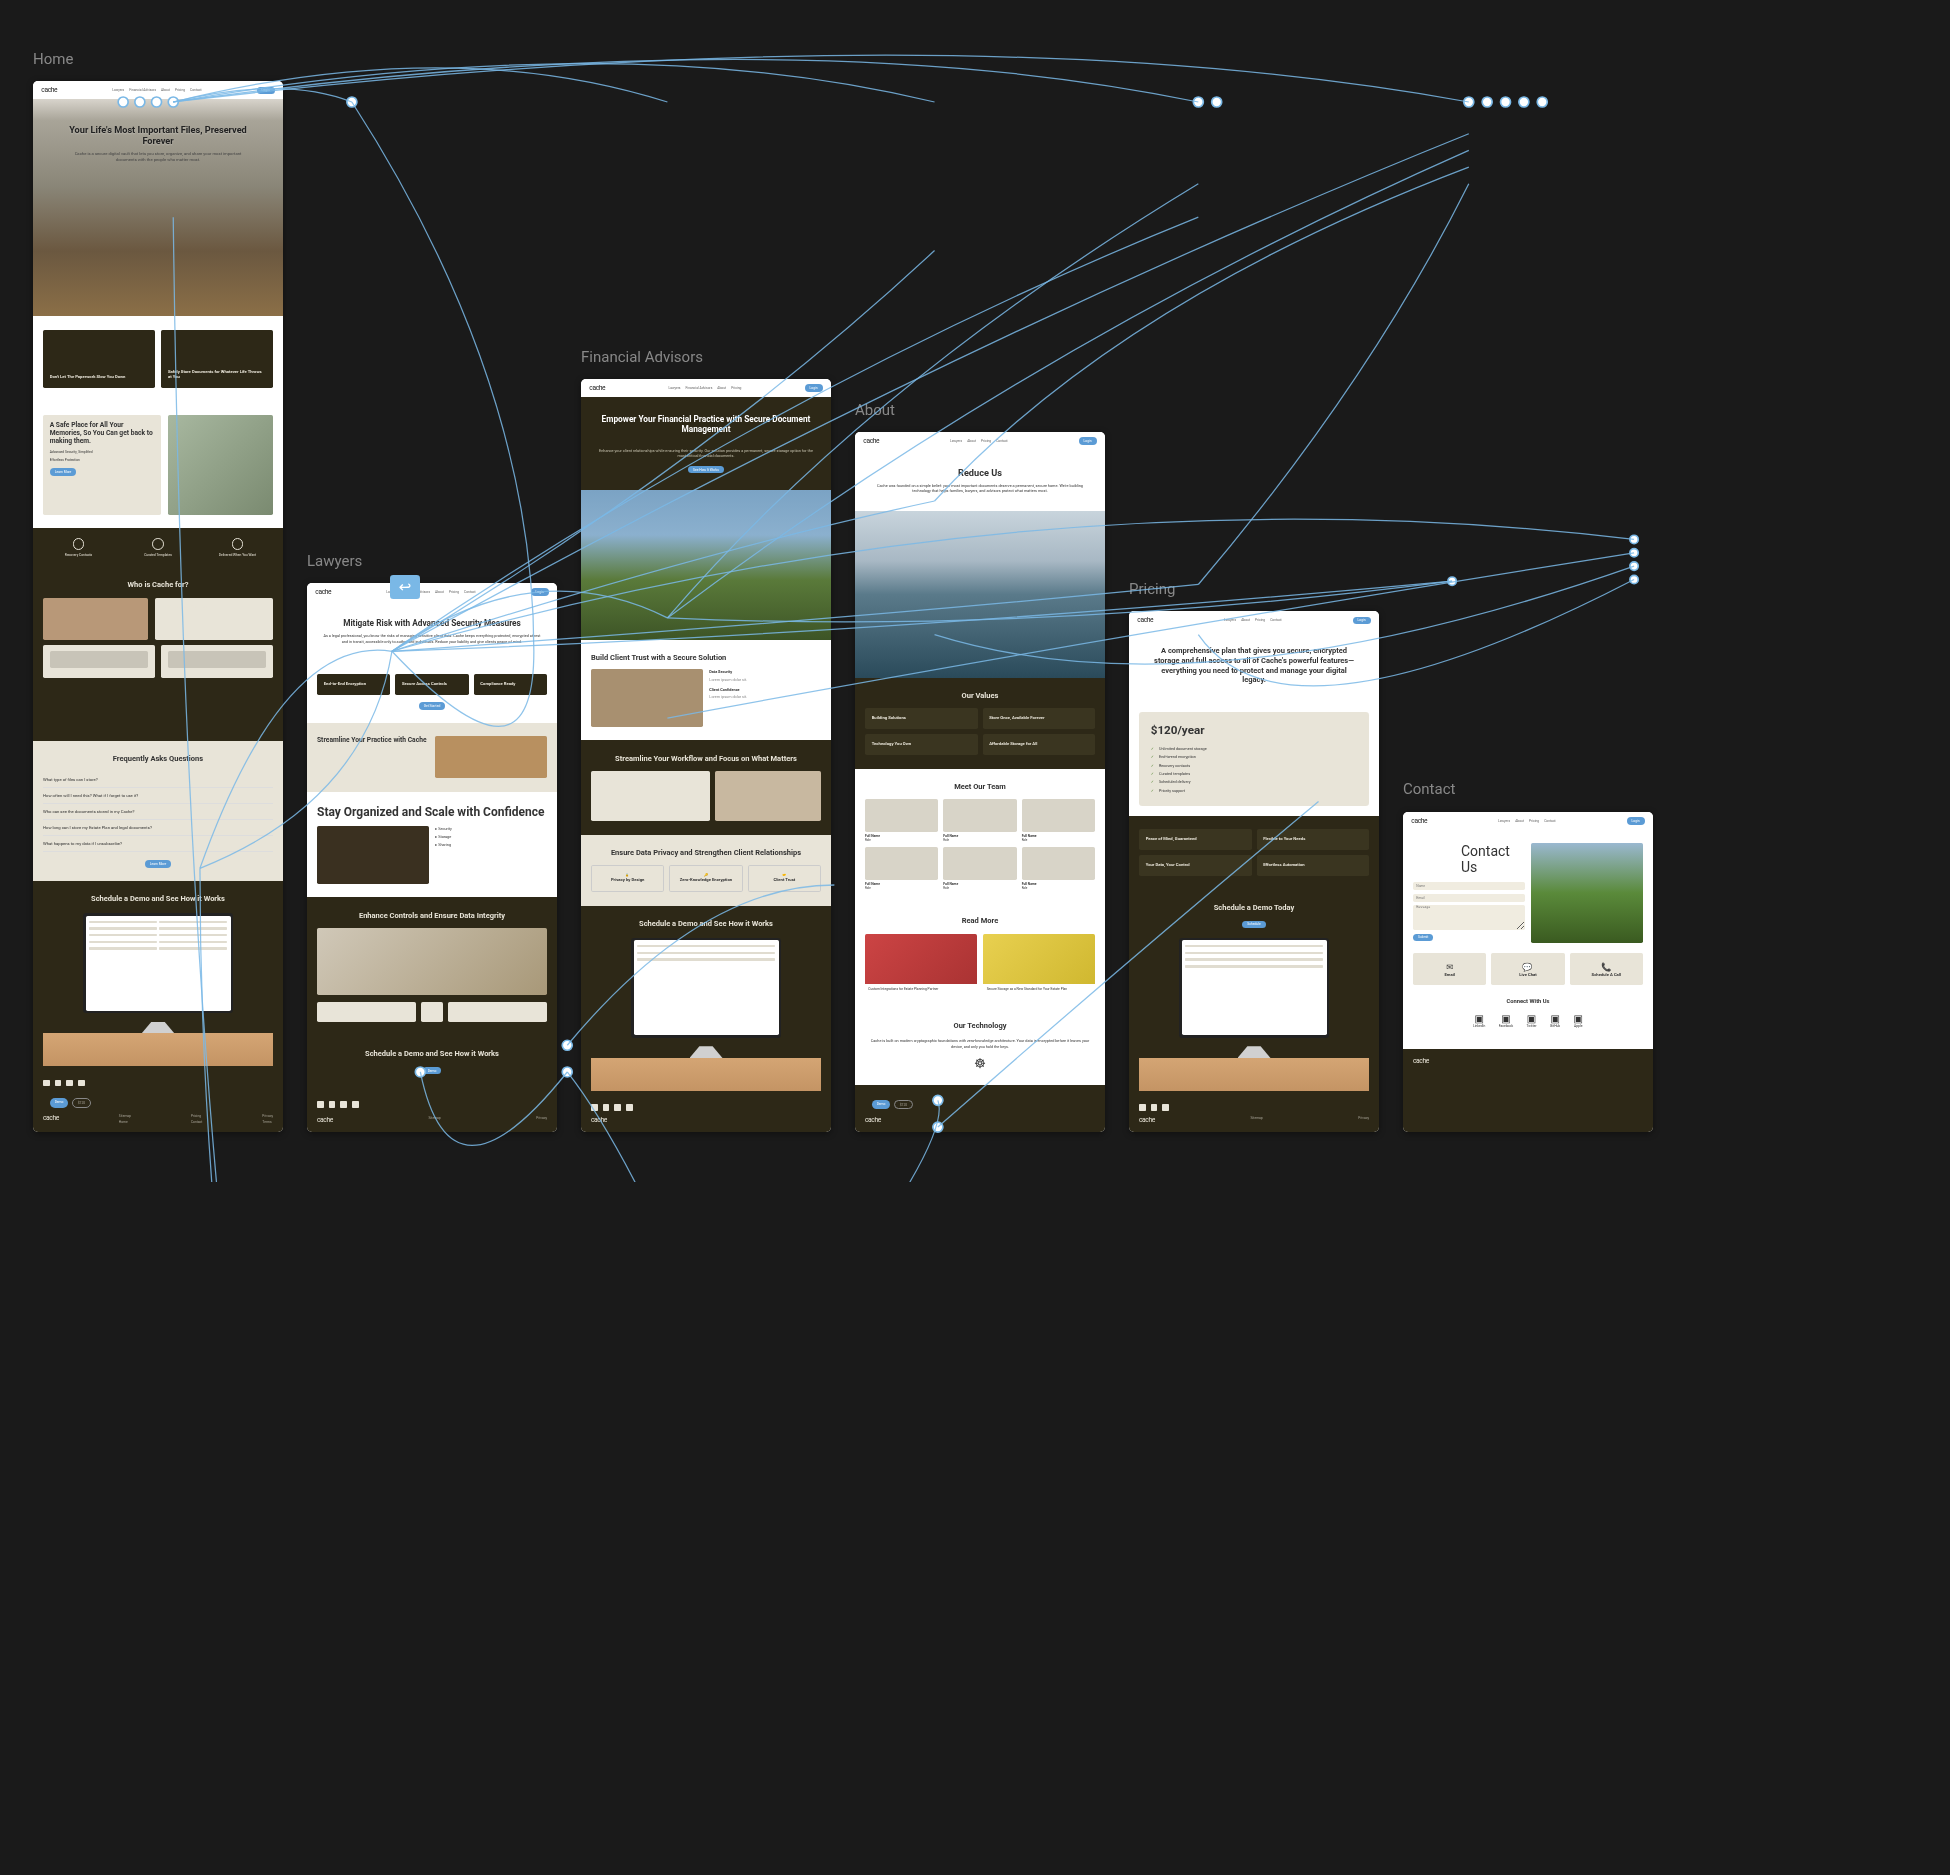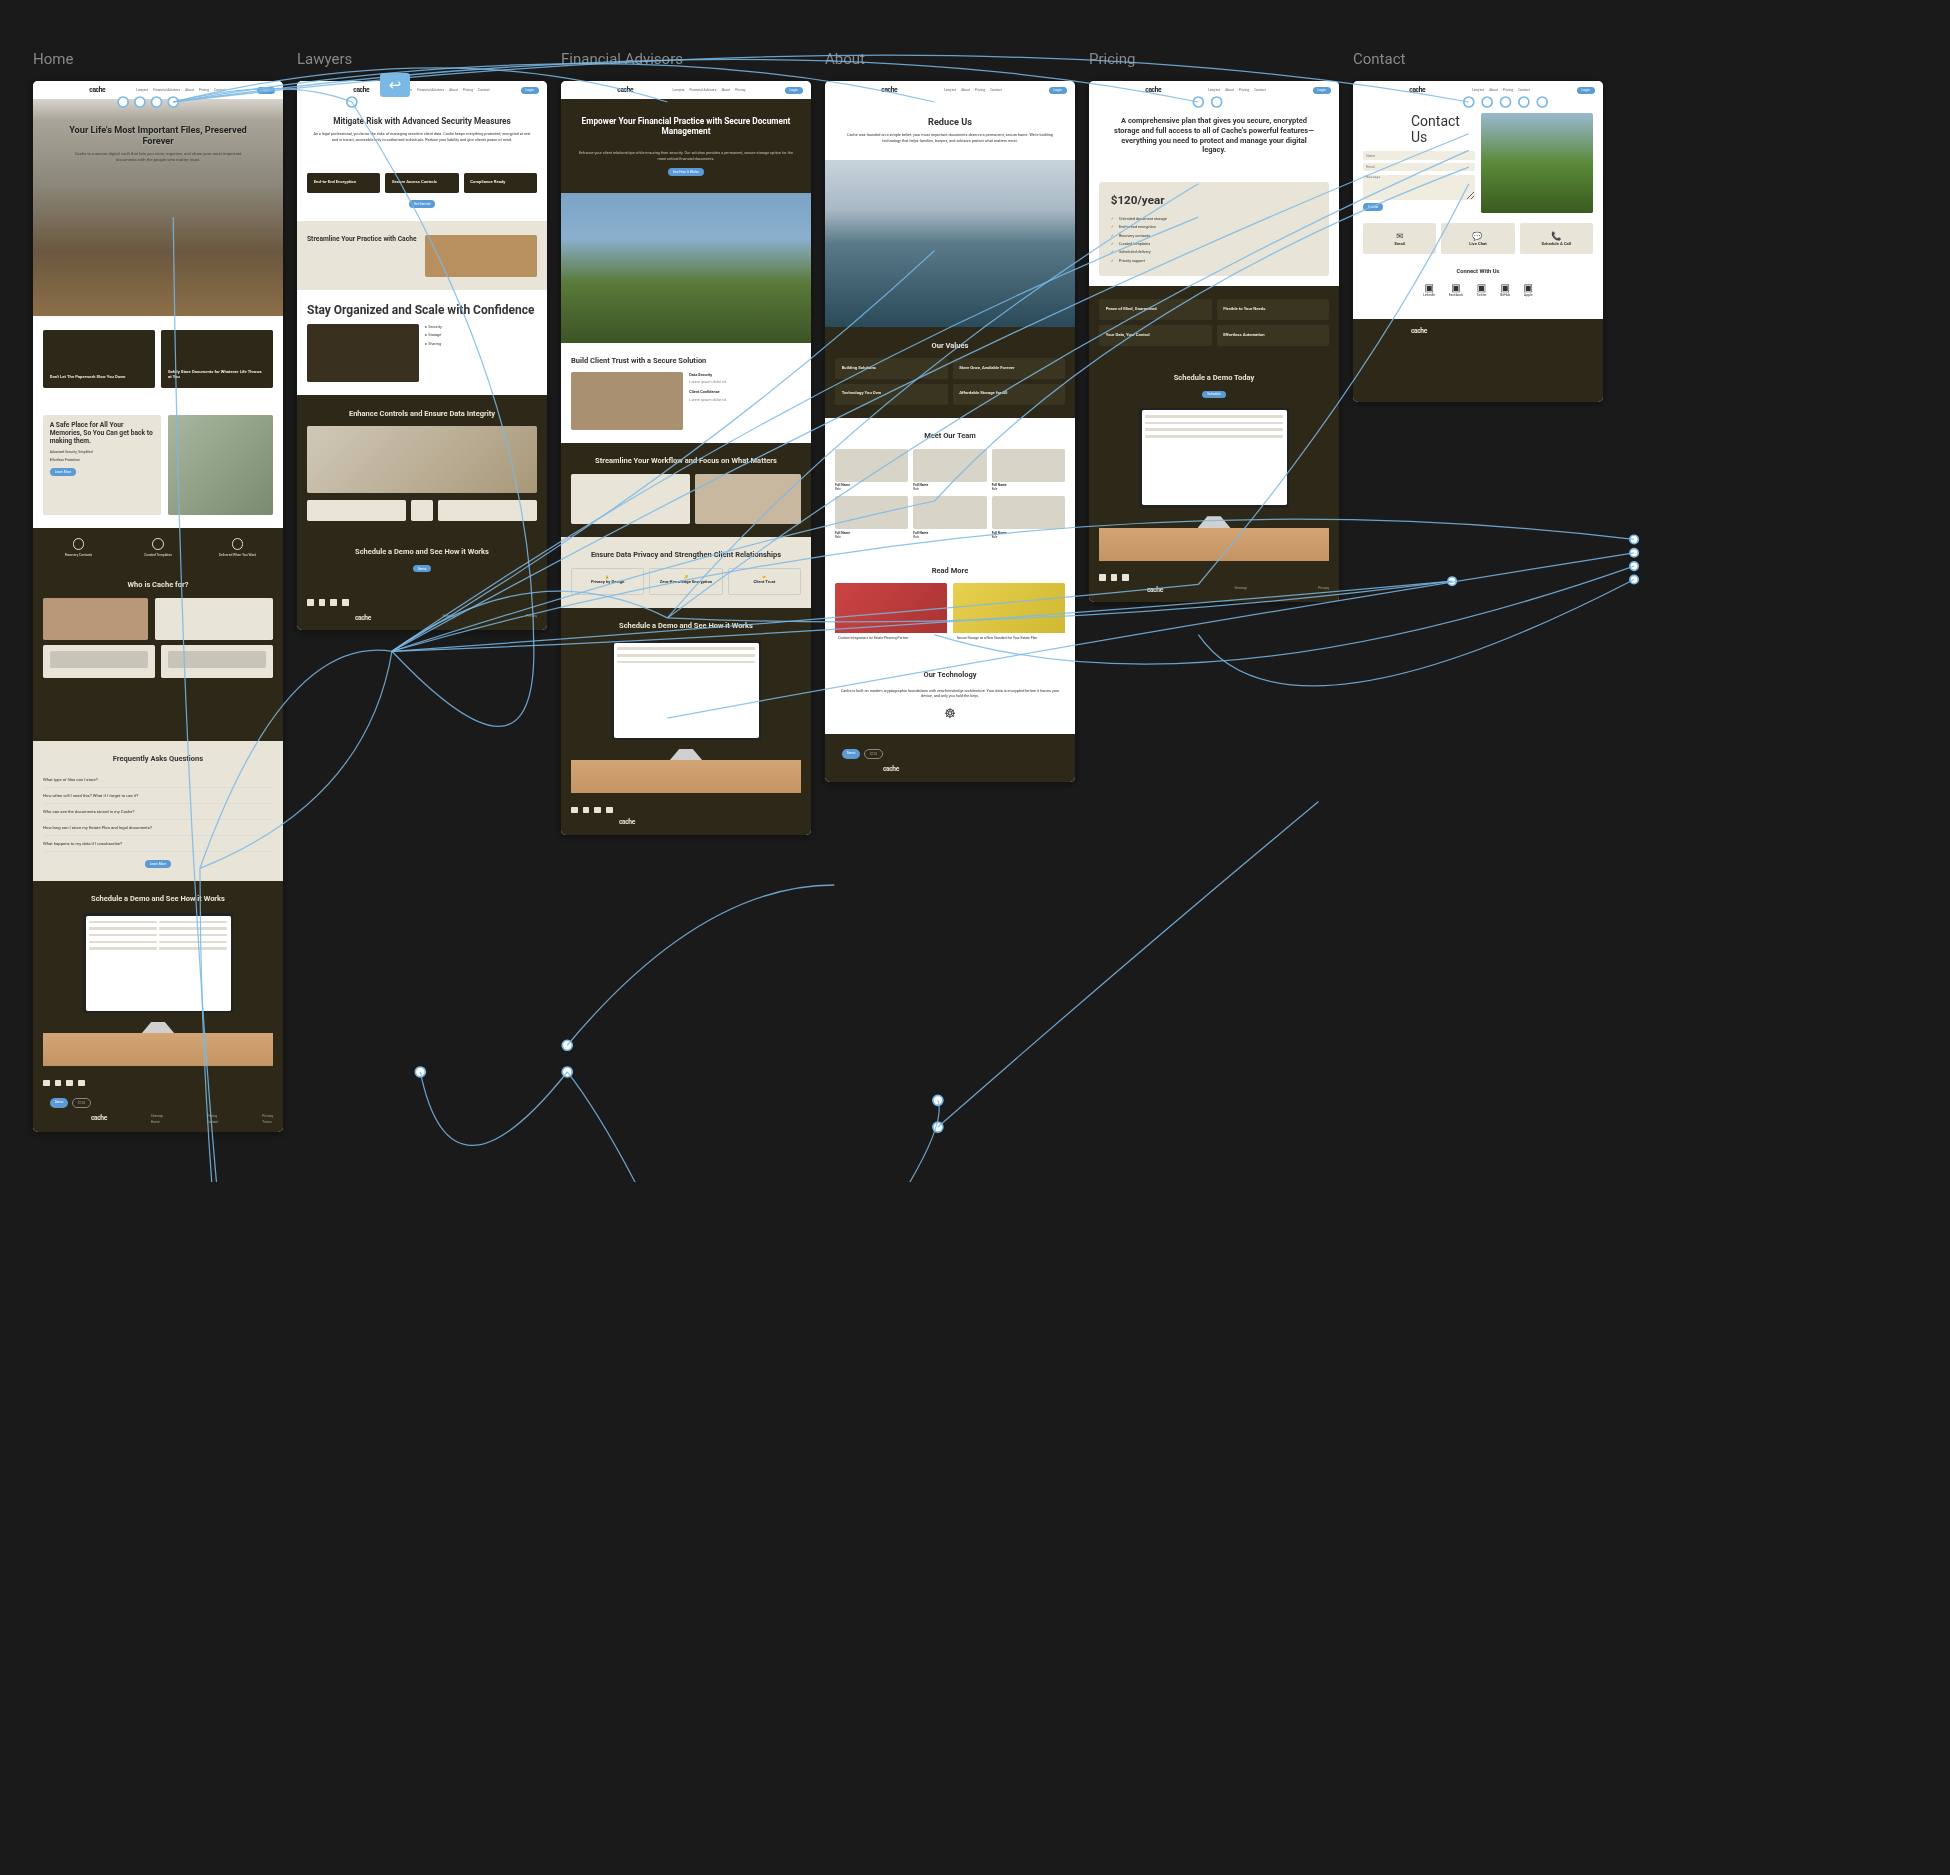--- a/index.html
+++ b/index.html
@@ -6,22 +6,22 @@
   body {
     background: #1a1a1a;
     font-family: -apple-system, BlinkMacSystemFont, "Segoe UI", Roboto, sans-serif;
     color: #999;
     padding: 50px 33px;
     overflow-x: auto;
   }
   .canvas {
     position: relative;
     display: flex;
-    gap: 14px;
-    align-items: flex-start;
+    gap: 24px;
+    align-items: flex-end;
     min-width: 1753px;
   }
   .col { position: relative; }
   .col-label {
     color: #888;
     font-size: 15px;
     font-weight: 400;
     margin-bottom: 13.4px;
     cursor: pointer;
   }
@@ -36,21 +36,21 @@
     position: relative;
   }
   .nav {
     display: flex;
     justify-content: space-between;
     align-items: center;
     padding: 5px 8.3px;
     background: #fff;
     font-size: 4.2px;
   }
-  .logo { font-weight: 700; font-size: 6.7px; color: #222; letter-spacing: -0.4px; margin-left: 48px; }
+  .logo { font-weight: 400; font-size: 6.7px; color: #222; letter-spacing: -0.4px; }
   .nav-links { display: flex; gap: 5px; font-size: 3.3px; color: #666; }
   .nav-links span { cursor: pointer; }
   .btn-primary {
     background: #5b9bd5;
     color: #fff;
     border-radius: 6.7px;
     padding: 1.7px 5px;
     font-size: 3.3px;
     cursor: pointer;
     display: inline-block;

